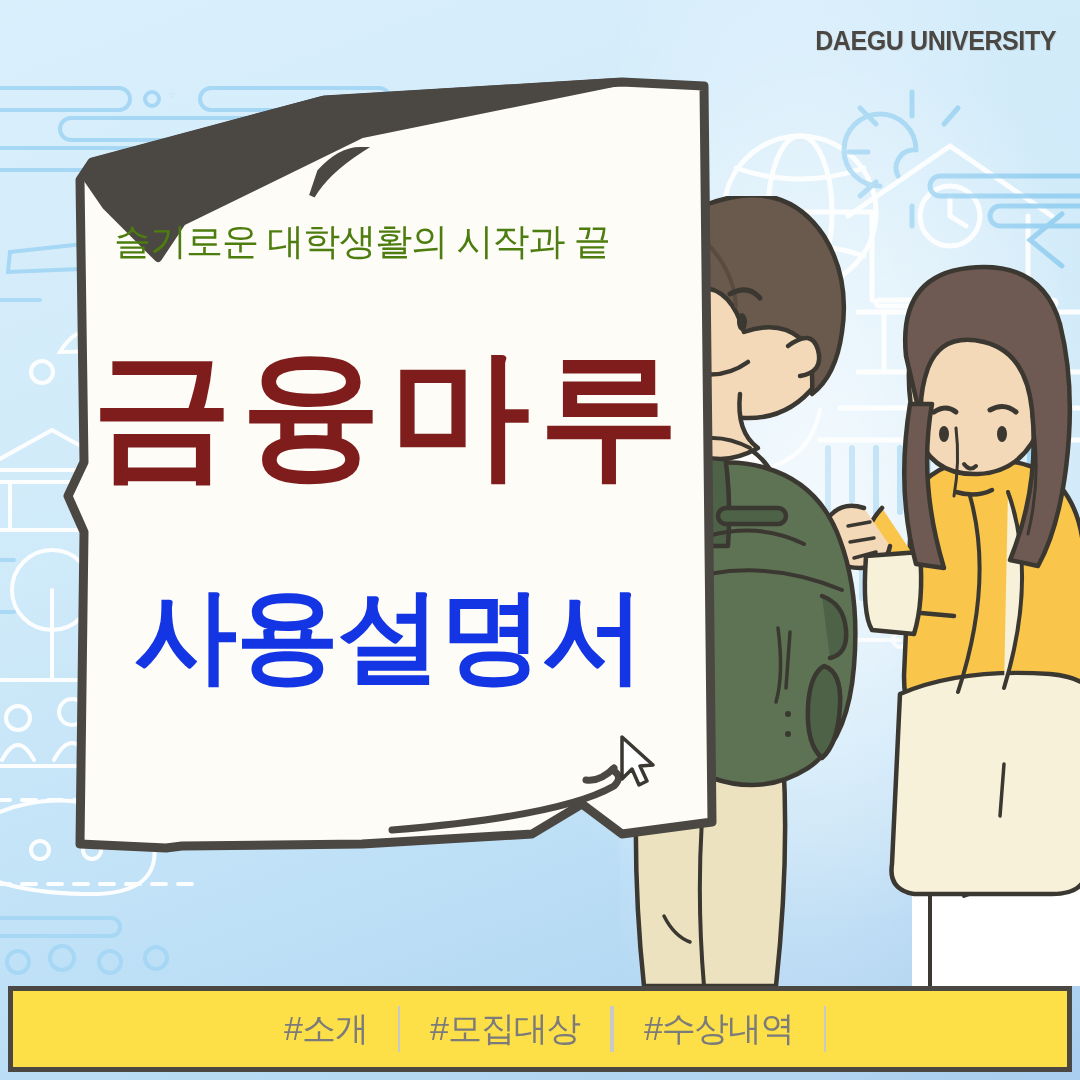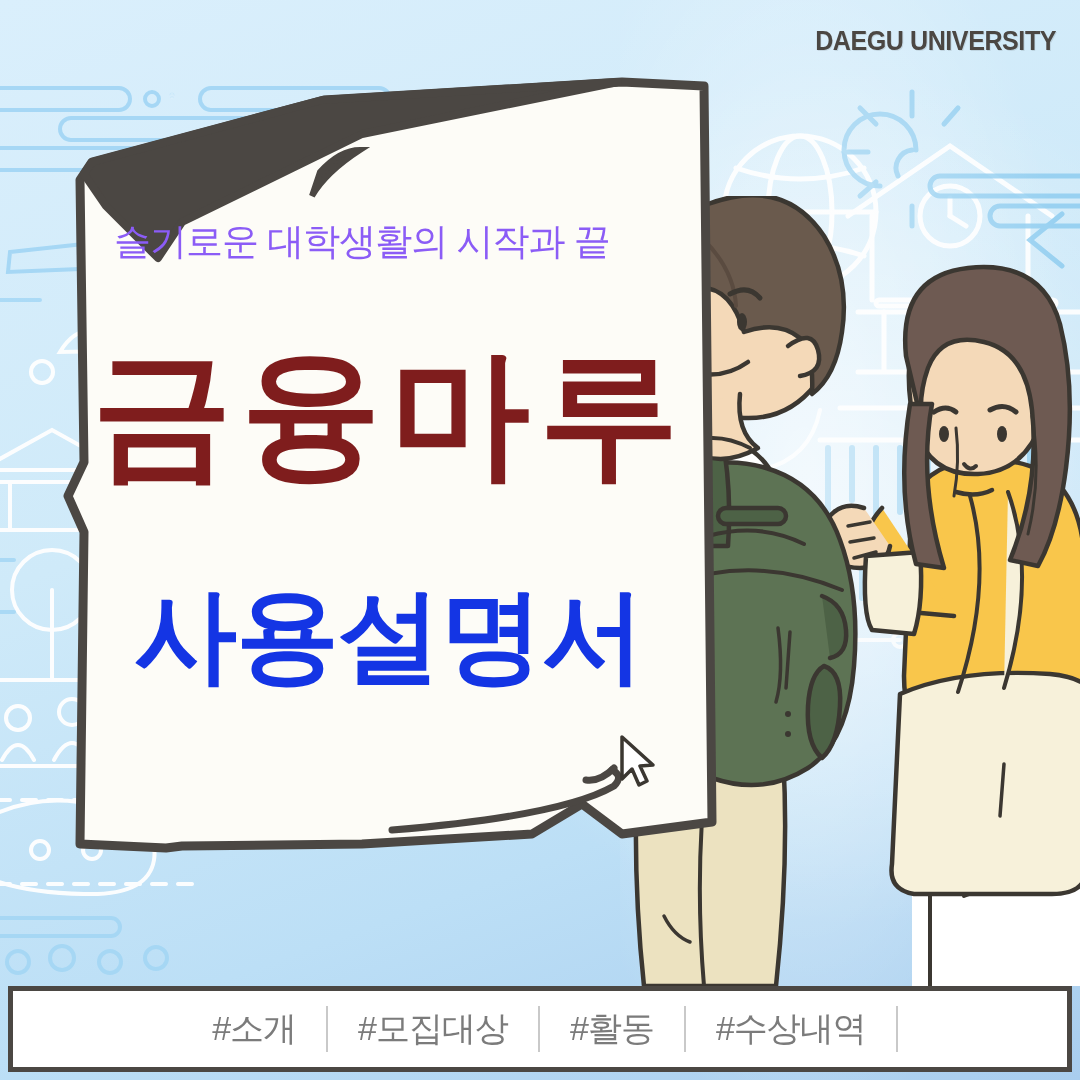--- a/index.html
+++ b/index.html
@@ -36,41 +36,41 @@
   .people svg{display:block;}
 
   
   .paper{position:absolute;left:62px;top:62px;width:660px;height:800px;}
   .paper svg{display:block;}
 
   .paper-text{position:absolute;left:62px;top:62px;width:660px;height:800px;pointer-events:none;}
 
   .subtitle{
     position:absolute;left:52px;top:155px;width:590px;
-    font-size:37px;color:#8b5cf6;font-weight:500;letter-spacing:-1px;
+    font-size:37px;color:#4d7c0f;font-weight:500;letter-spacing:-1px;
     white-space:nowrap;
   }
   .title-main{
     position:absolute;left:30px;top:282px;width:640px;
     font-size:140px;line-height:1;font-weight:bold;color:#7f1d1d;
     letter-spacing:9px;white-space:nowrap;
   }
   .title-sub{
     position:absolute;left:72px;top:522px;width:620px;
     font-size:103px;line-height:1;font-weight:bold;color:#1435e4;
     letter-spacing:-1px;white-space:nowrap;
   }
 
   
   .cursor{position:absolute;left:618px;top:735px;width:40px;height:58px;}
 
   
   .tagbar{
     position:absolute;left:8px;bottom:8px;width:1064px;height:86px;
-    background:#ffffff;border:5px solid #4b4743;box-sizing:border-box;
+    background:#fde047;border:5px solid #4b4743;box-sizing:border-box;
     display:flex;align-items:center;justify-content:center;
   }
   .tag{
     color:#7b7b7b;font-size:34px;font-weight:500;letter-spacing:-1px;
     padding:0 30px;white-space:nowrap;
   }
   .tag-div{width:2px;height:46px;background:#c9c9c9;flex:0 0 auto;}
 </style>
 </head>
 <body>
@@ -372,19 +372,18 @@
     <svg width="40" height="58" viewBox="0 0 40 58" xmlns="http://www.w3.org/2000/svg">
       <path d="M4 2 L4 44 L14 34 L21 50 L29 46 L22 31 L35 30 Z" fill="#ffffff" stroke="#3b3731" stroke-width="3.5" stroke-linejoin="round"></path>
     </svg>
   </div>
 
   <div class="tagbar">
     <div class="tag">#소개</div>
     <div class="tag-div"></div>
     <div class="tag">#모집대상</div>
     <div class="tag-div"></div>
-    <div class="tag">#활동</div>
     <div class="tag-div"></div>
     <div class="tag">#수상내역</div>
     <div class="tag-div"></div>
   </div>
 
 </div>
 
 </body></html>

